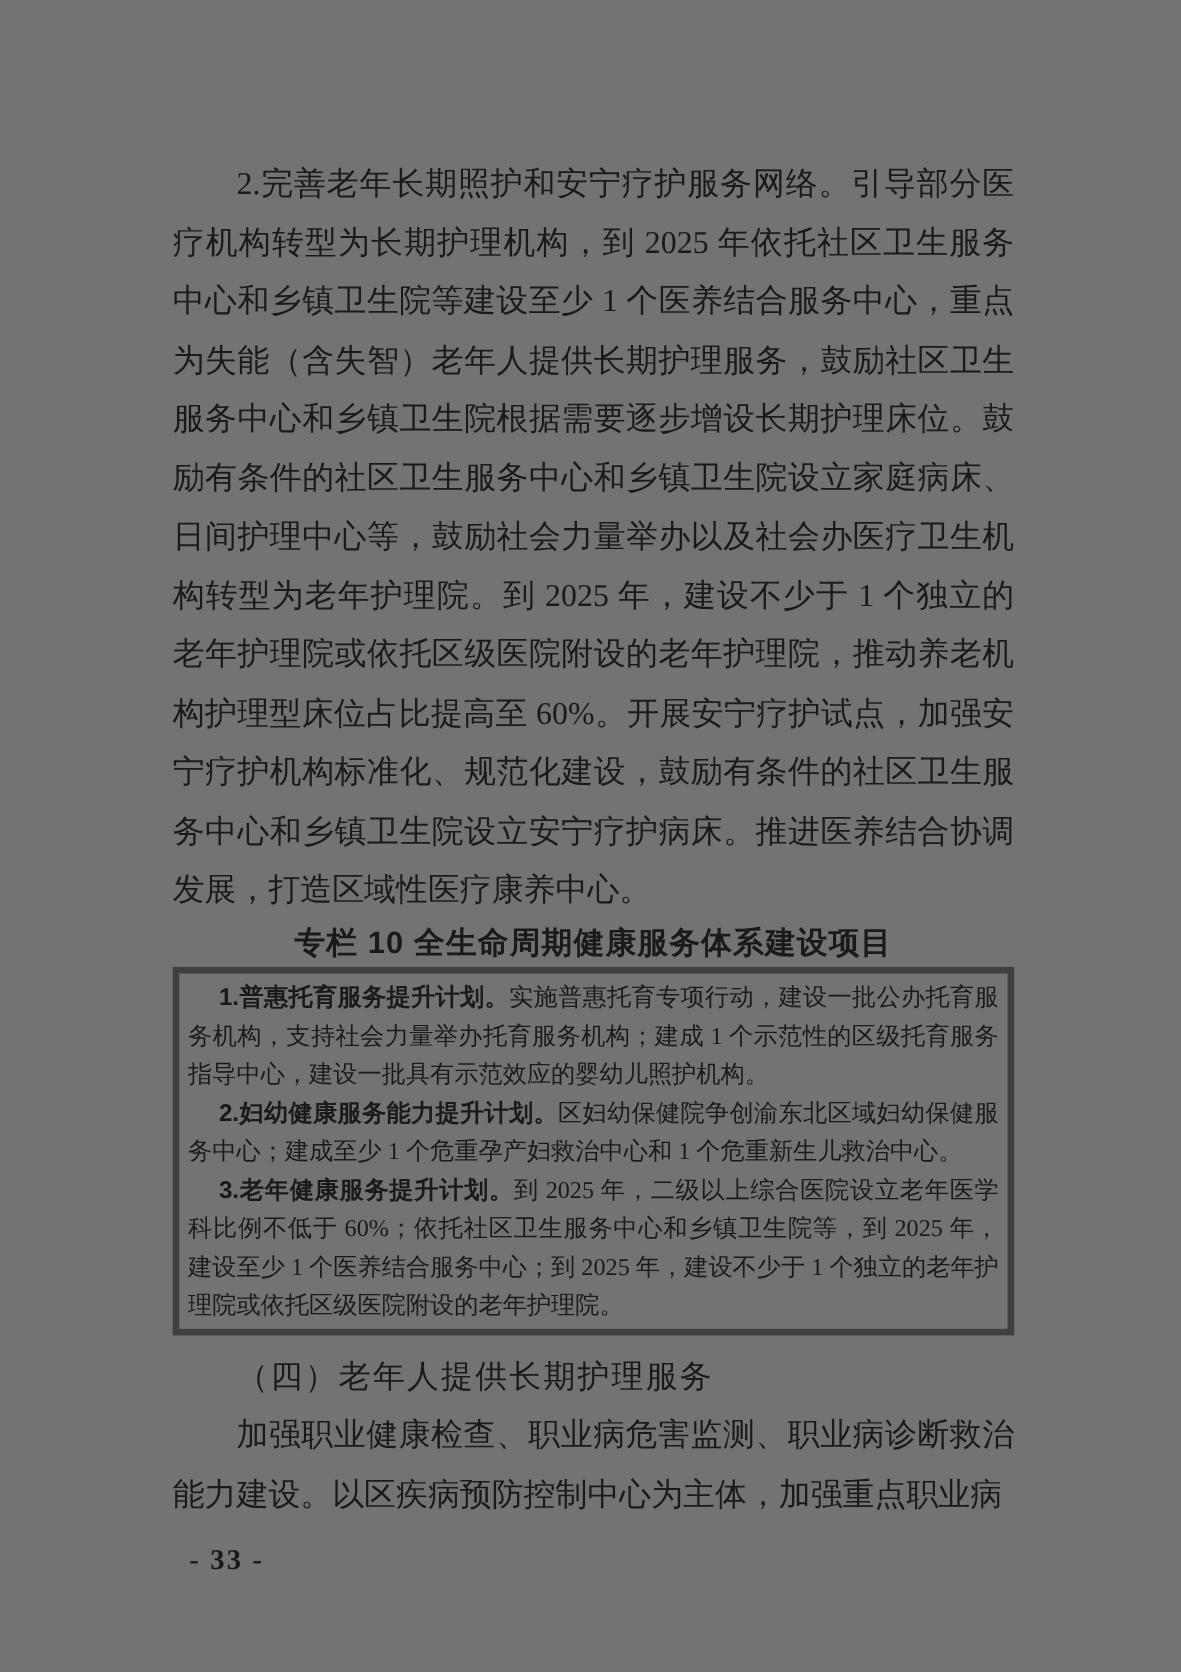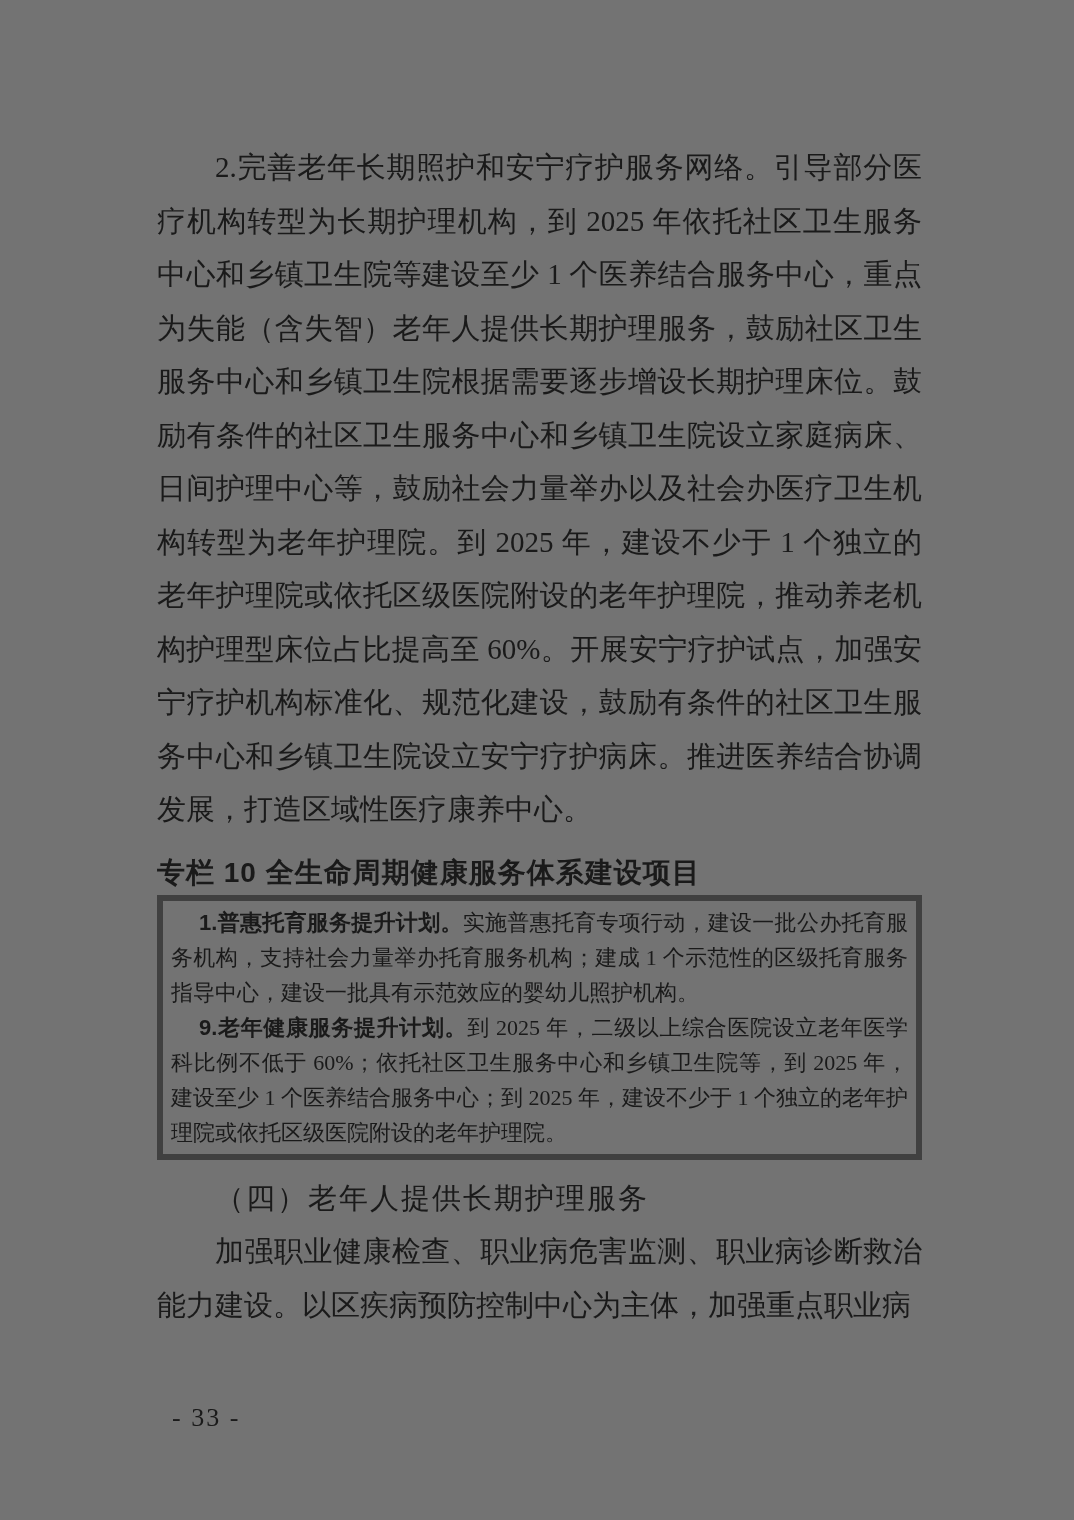--- a/index.html
+++ b/index.html
@@ -25,25 +25,26 @@
   p.para {
     margin: 0;
     font-size: 29px;
     line-height: 53.5px;
     text-align: justify;
     text-justify: inter-ideograph;
     text-indent: 58px;
     word-break: break-all;
   }
   .column-title {
-    margin: 16px 0 0 0;
+    margin: 0 0 0 0;
     font-family: "Liberation Sans", "DejaVu Sans", sans-serif;
     font-weight: bold;
     font-size: 28px;
     line-height: 40px;
+    text-align: center;
     letter-spacing: 1px;
   }
   .column-box {
     margin-top: 2px;
     border: 6px solid #404040;
     padding: 4px 8px;
   }
   .column-box p.box-para {
     margin: 0;
     font-size: 22px;
@@ -65,37 +66,39 @@
     text-indent: 58px;
     letter-spacing: 2px;
   }
   .page-number {
     position: absolute;
     left: 172px;
     top: 1400px;
     font-size: 26px;
     line-height: 36px;
     letter-spacing: 2px;
+    font-weight: bold;
   }
 </style>
 </head>
 <body>
 
 <div class="page">
   <div class="content">
 
     <p class="para">2.完善老年长期照护和安宁疗护服务网络。引导部分医疗机构转型为长期护理机构，到 2025 年依托社区卫生服务中心和乡镇卫生院等建设至少 1 个医养结合服务中心，重点为失能（含失智）老年人提供长期护理服务，鼓励社区卫生服务中心和乡镇卫生院根据需要逐步增设长期护理床位。鼓励有条件的社区卫生服务中心和乡镇卫生院设立家庭病床、日间护理中心等，鼓励社会力量举办以及社会办医疗卫生机构转型为老年护理院。到 2025 年，建设不少于 1 个独立的老年护理院或依托区级医院附设的老年护理院，推动养老机构护理型床位占比提高至 60%。开展安宁疗护试点，加强安宁疗护机构标准化、规范化建设，鼓励有条件的社区卫生服务中心和乡镇卫生院设立安宁疗护病床。推进医养结合协调发展，打造区域性医疗康养中心。</p>
 
     <h2 class="column-title">专栏 10  全生命周期健康服务体系建设项目</h2>
 
     <div class="column-box">
       <p class="box-para"><span class="box-label">1.普惠托育服务提升计划。</span><span>实施普惠托育专项行动，建设一批公办托育服务机构，支持社会力量举办托育服务机构；建成 1 个示范性的区级托育服务指导中心，建设一批具有示范效应的婴幼儿照护机构。</span></p>
 
+      <p class="box-para"><span class="box-label">2.妇幼健康服务能力提升计划。</span><span>区妇幼保健院争创渝东北区域妇幼保健服务中心；建成至少 1 个危重孕产妇救治中心和 1 个危重新生儿救治中心。</span></p>
 
-      <p class="box-para"><span class="box-label">9.老年健康服务提升计划。</span><span>到 2025 年，二级以上综合医院设立老年医学科比例不低于 60%；依托社区卫生服务中心和乡镇卫生院等，到 2025 年，建设至少 1 个医养结合服务中心；到 2025 年，建设不少于 1 个独立的老年护理院或依托区级医院附设的老年护理院。</span></p>
+      <p class="box-para"><span class="box-label">3.老年健康服务提升计划。</span><span>到 2025 年，二级以上综合医院设立老年医学科比例不低于 60%；依托社区卫生服务中心和乡镇卫生院等，到 2025 年，建设至少 1 个医养结合服务中心；到 2025 年，建设不少于 1 个独立的老年护理院或依托区级医院附设的老年护理院。</span></p>
     </div>
 
     <h3 class="section-heading">（四）老年人提供长期护理服务</h3>
 
     <p class="para">加强职业健康检查、职业病危害监测、职业病诊断救治能力建设。以区疾病预防控制中心为主体，加强重点职业病</p>
 
   </div>
 
   <div class="page-number">- 33 -</div>
 </div>

